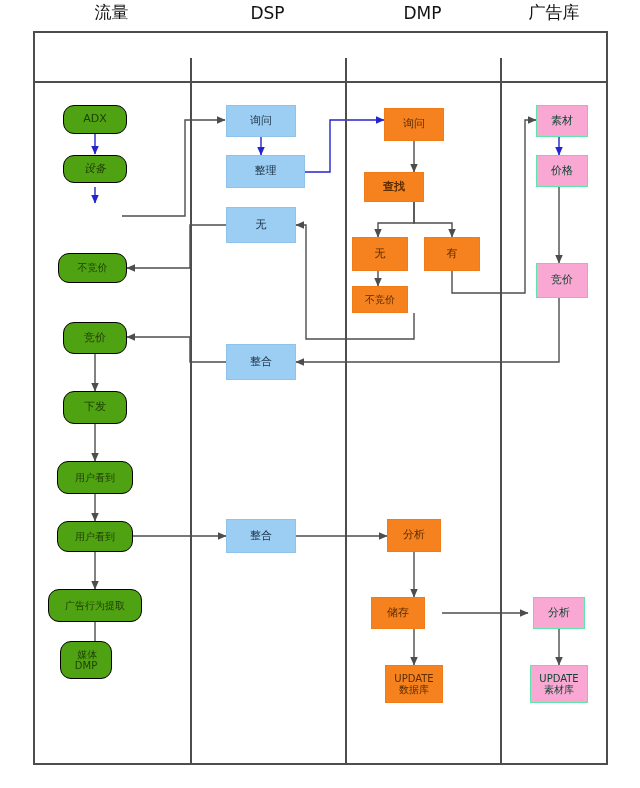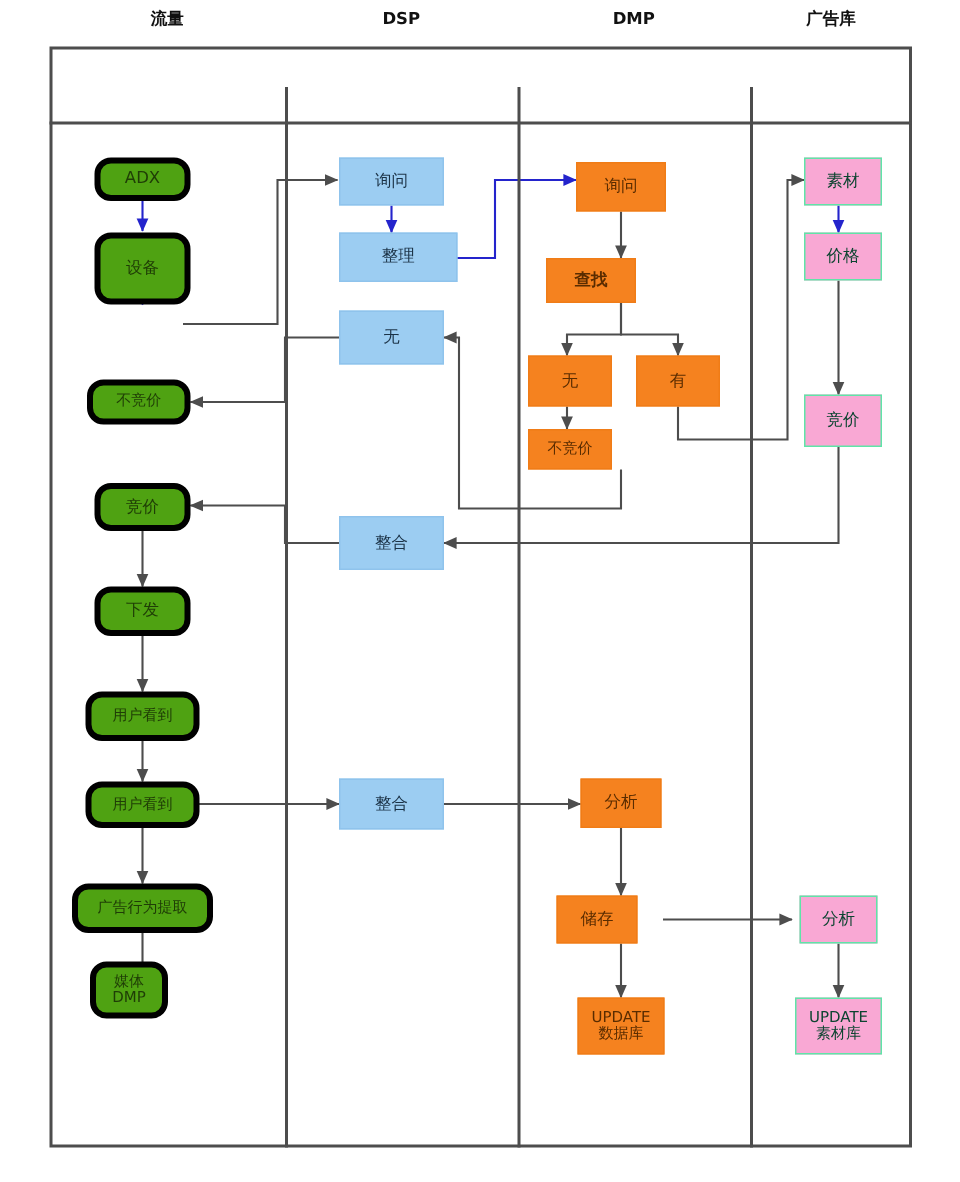--- a/index.html
+++ b/index.html
@@ -32,21 +32,21 @@
     line-height:1;
   }
   .head-row{
     position:absolute;left:33px;top:58px;width:575px;height:25px;
     border-bottom:2px solid #4d4d4d;
     box-sizing:border-box;
   }
   .head-cell{
     position:absolute;top:0;height:25px;
     display:flex;align-items:center;justify-content:center;
-    font-size:11px;font-weight:bold;color:#111;
+    font-size:17px;font-weight:normal;color:#111;
   }
   .vline{
     position:absolute;width:0;border-left:2px solid #4d4d4d;
     top:58px;height:707px;
   }
 
   
   #links{position:absolute;left:0;top:0;width:640px;height:788px;pointer-events:none;}
 
   
@@ -57,21 +57,22 @@
     text-align:center;
     font-size:11px;
     line-height:1.15;
     color:#222;
     white-space:pre-line;
   }
   .n-green{
     background:#4FA212;
     border-radius:11px;
     color:#1f3d06;
-    border:4px solid #000000;
+    border:1px solid #000000;
+    text-align:right;
   }
   .n-blue{
     background:#9CCDF2;
     border:1px solid #8fc3ec;
     color:#1b3246;
   }
   .n-orange{
     background:#F5821F;
     border:1px solid #f07c17;
     color:#5a2c00;
@@ -170,21 +171,21 @@
   </div>
   <div class="head-cell" style="left:500px;width:108px;">
     <span>广告库</span>
   </div>
   <div class="vline" style="left:190px;"></div>
   <div class="vline" style="left:345px;"></div>
   <div class="vline" style="left:500px;"></div>
 
   <div class="node n-green" style="left:63px;top:105px;width:64px;height:29px;">
     <span>ADX</span></div>
-  <div class="node n-green" style="left:63px;top:155px;width:64px;height:48px;">
+  <div class="node n-green" style="left:63px;top:155px;width:64px;height:28px;font-style:italic;">
     <span>设备</span></div>
   <div class="node n-green" style="left:58px;top:253px;width:69px;height:30px;">
     <span class="small">不竞价</span></div>
   <div class="node n-green" style="left:63px;top:322px;width:64px;height:32px;">
     <span>竞价</span></div>
   <div class="node n-green" style="left:63px;top:391px;width:64px;height:33px;">
     <span>下发</span></div>
   <div class="node n-green" style="left:57px;top:461px;width:76px;height:33px;">
     <span class="small">用户看到</span></div>
   <div class="node n-green" style="left:57px;top:521px;width:76px;height:31px;">

